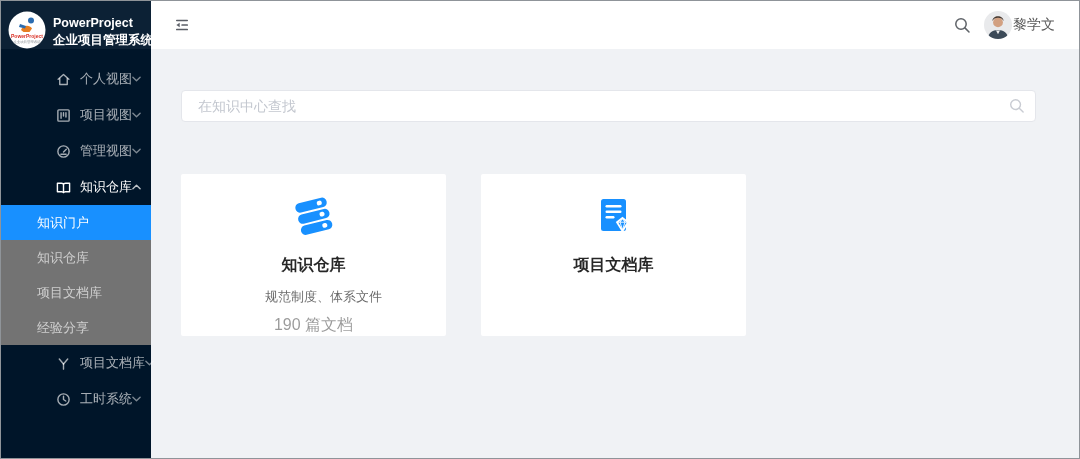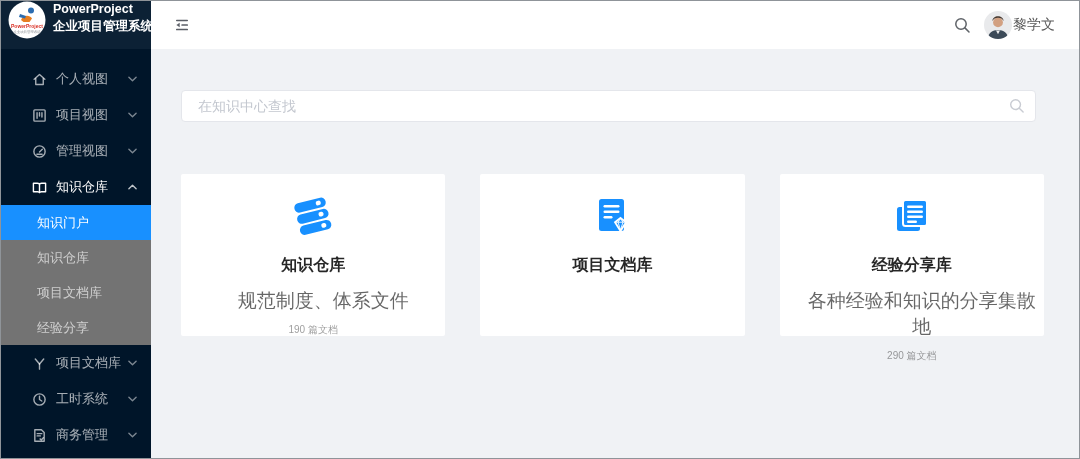--- a/index.html
+++ b/index.html
@@ -1,25 +1,25 @@
 <!DOCTYPE html>
 <html><head>
 <meta charset="utf-8">
 <style>
   * { margin:0; padding:0; box-sizing:border-box; }
   html,body { width:1080px; height:459px; font-family:"Liberation Sans","DejaVu Sans",sans-serif; }
   .screen { position:relative; width:1080px; height:459px; background:#f0f2f5; border:1px solid #8f9499; overflow:hidden; }
 
   
   .sidebar { position:absolute; left:0; top:0; bottom:0; width:150px; background:#001529; z-index:3; display:flex; flex-direction:column; }
-  .logo-area { height:48px; background:#0c2135; display:flex; align-items:flex-start; padding:0 8px 0 7px; flex:none; }
+  .logo-area { height:48px; background:#0c2135; display:flex; align-items:flex-end; padding:0 8px 0 7px; flex:none; }
   .logo-badge { width:38px; height:38px; flex:none; }
   .logo-title { margin-left:7px; color:#ffffff; font-size:12.5px; line-height:1.35; font-weight:bold; white-space:nowrap; }
   .menu { padding-top:12px; }
-  .menu-item { height:36px; display:flex; align-items:center; padding:0 14px 0 31px; color:rgba(255,255,255,0.65); font-size:13px; cursor:pointer; }
+  .menu-item { height:36px; display:flex; align-items:center; padding:0 14px 0 31px; color:rgba(255,255,255,0.65); font-size:13px; cursor:pointer;margin-left:24px; }
   .menu-item .mi-icon { width:15px; height:15px; flex:none; margin-right:9px; }
   .menu-item .mi-label { flex:1; white-space:nowrap; }
   .menu-item .mi-caret { width:9px; height:6px; flex:none; opacity:.75; }
   .menu-item.open { color:#ffffff; }
   .submenu { background:#737373; }
   .submenu-item { height:35px; display:flex; align-items:center; padding-left:36px; color:rgba(255,255,255,0.65); font-size:13px; cursor:pointer; }
   .submenu-item.active { background:#1890ff; color:#ffffff; }
   svg.lineicon { stroke:currentColor; fill:none; stroke-width:1.5; stroke-linecap:round; stroke-linejoin:round; }
 
   
@@ -34,22 +34,22 @@
   .content { position:absolute; left:150px; right:0; top:48px; bottom:0; background:#f0f2f5; padding:41px 35px 0 30px; }
   .search-wrap { position:relative; height:32px; margin-bottom:52px; margin-right:8px; }
   .search-input { width:100%; height:32px; border:1px solid #e4e6eb; border-radius:4px; background:#ffffff; padding:0 34px 0 16px; font-size:14px; color:#333; outline:none; font-family:inherit; }
   .search-input::placeholder { color:#c3c7cf; }
   .search-wrap .in-search { position:absolute; right:11px; top:8px; width:16px; height:16px; color:#c9ccd3; cursor:pointer; }
 
   .cards { display:flex; gap:35px; }
   .card { width:265px; height:162px; background:#ffffff; border-radius:2px; text-align:center; padding-top:22px; cursor:pointer; }
   .card-icon { height:42px; margin-bottom:17px; display:flex; justify-content:center; align-items:center; }
   .card-title { font-size:16px; font-weight:bold; color:rgba(0,0,0,0.85); margin-bottom:12px; }
-  .card-desc { font-size:19px; color:rgba(0,0,0,0.60); margin-bottom:9px;margin-left:20px; }
-  .card-count { font-size:10px; color:rgba(0,0,0,0.40); }
+  .card-desc { font-size:13px; color:rgba(0,0,0,0.60); margin-bottom:9px;margin-left:20px; }
+  .card-count { font-size:16px; color:rgba(0,0,0,0.40); }
 </style>
 </head>
 <body>
 
 <div class="screen">
 
   <div class="sidebar">
     <div class="logo-area">
       <svg class="logo-badge" viewBox="0 0 38 38">
         <circle cx="19" cy="19" r="18.5" fill="#ffffff"></circle>
@@ -143,31 +143,20 @@
         <svg class="mi-icon lineicon" viewBox="0 0 16 16">
           <circle cx="8" cy="8" r="6"></circle>
             <path d="M8 4.6V8l2.4 1.6"></path>
         </svg>
         <span class="mi-label">工时系统</span>
         <svg class="mi-caret lineicon" viewBox="0 0 10 6">
             <path d="M1 1l4 4 4-4"></path>
           </svg>
       </div>
 
-      <div class="menu-item">
-        <svg class="mi-icon lineicon" viewBox="0 0 16 16">
-          <path d="M3 1.8h7l3 3v9.4H3z"></path>
-            <path d="M5.5 6h5M5.5 8.4h3.4"></path>
-            <path d="M8.6 11.6l1.3 1.2 2.2-2.4"></path>
-        </svg>
-        <span class="mi-label">商务管理</span>
-        <svg class="mi-caret lineicon" viewBox="0 0 10 6">
-            <path d="M1 1l4 4 4-4"></path>
-          </svg>
-      </div>
 
     </div>
   </div>
 
   <div class="topbar">
     <svg class="fold-btn" viewBox="0 0 24 24" fill="currentColor">
       <rect x="3" y="4" width="18" height="2.4" rx="1"></rect>
       <rect x="11" y="10.8" width="10" height="2.4" rx="1"></rect>
       <rect x="3" y="17.6" width="18" height="2.4" rx="1"></rect>
       <path d="M8.5 8.6v6.8L3.6 12z"></path>
@@ -229,32 +218,17 @@
             <rect x="12.5" y="20" width="9" height="2.4" rx="1.2" fill="#ffffff"></rect>
             <g transform="translate(21,21)">
               <path d="M8.5 1 14 5.2 8.5 14 3 5.2Z" fill="#1890ff" stroke="#ffffff" stroke-width="1.8"></path>
               <path d="M3.4 5.2h10.2M8.5 1.6 6 5.2l2.5 7.6M8.5 1.6 11 5.2 8.5 12.8" stroke="#ffffff" stroke-width="0.9" fill="none"></path>
             </g>
           </svg>
         </div>
         <div class="card-title">项目文档库</div>
       </div>
 
-      <div class="card">
-        <div class="card-icon">
-          <svg width="44" height="42" viewBox="0 0 44 42">
-            <rect x="7" y="11" width="23" height="24" rx="2.5" fill="#1890ff"></rect>
-            <rect x="13" y="4" width="24" height="26" rx="2.5" fill="#1890ff" stroke="#ffffff" stroke-width="2"></rect>
-            <rect x="17" y="9.5" width="16" height="2.4" rx="1.2" fill="#ffffff"></rect>
-            <rect x="17" y="14.5" width="16" height="2.4" rx="1.2" fill="#ffffff"></rect>
-            <rect x="17" y="19.5" width="16" height="2.4" rx="1.2" fill="#ffffff"></rect>
-            <rect x="17" y="24.5" width="10" height="2.4" rx="1.2" fill="#ffffff"></rect>
-          </svg>
-        </div>
-        <div class="card-title">经验分享库</div>
-        <div class="card-desc">各种经验和知识的分享集散地</div>
-        <div class="card-count">290 篇文档</div>
-      </div>
 
     </div>
   </div>
 
 </div>
 
 </body></html>

